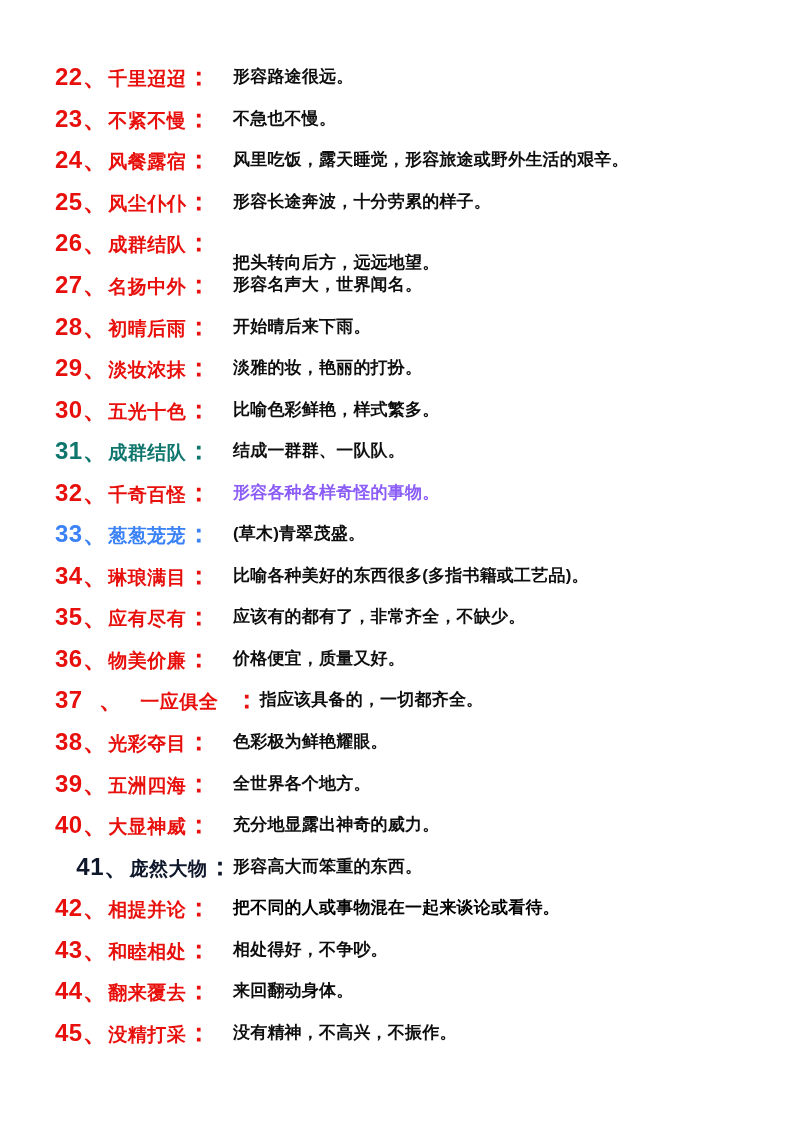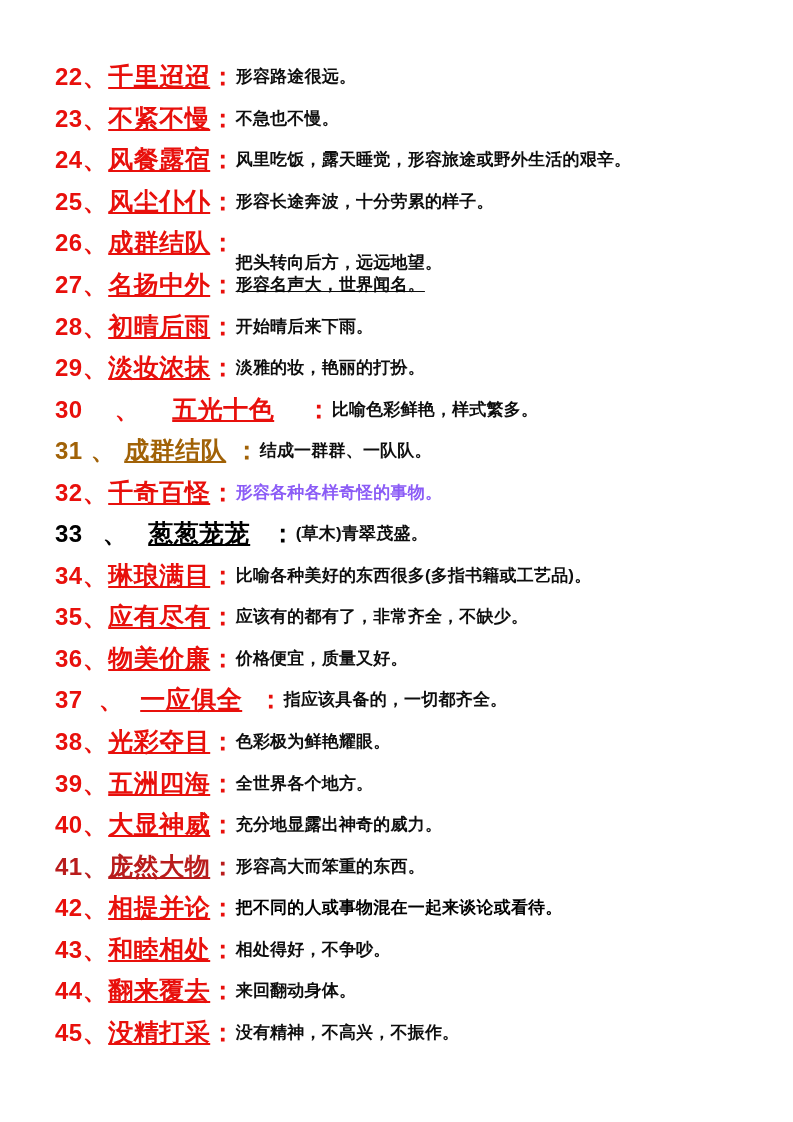--- a/index.html
+++ b/index.html
@@ -36,22 +36,21 @@
     letter-spacing: 0.5px;
   }
   .num {
     font-size: 24px;
     font-weight: 700;
   }
   .sep {
     font-size: 25px;
   }
   .idiom {
-    font-size: 25px;
-    text-decoration: underline;
+    font-size: 19px;
   }
   .colon {
     font-size: 25px;
   }
   .def {
     font-size: 17px;
     font-weight: 600;
     letter-spacing: 0.2px;
   }
 </style>
@@ -110,21 +109,21 @@
     <span class="def" style="color: rgb(14, 14, 14); margin-top: 39px;">把头转向后方，远远地望。</span>
   </div>
 
   <div class="row">
     <span class="head" style="color: rgb(232, 16, 12);">
       <span class="num">27</span>
       <span class="sep">、</span>
       <span class="idiom">名扬中外</span>
       <span class="colon">：</span>
     </span>
-    <span class="def" style="color: rgb(14, 14, 14); text-decoration: underline;">形容名声大，世界闻名。</span>
+    <span class="def" style="color: rgb(14, 14, 14);">形容名声大，世界闻名。</span>
   </div>
 
   <div class="row">
     <span class="head" style="color: rgb(232, 16, 12);">
       <span class="num">28</span>
       <span class="sep">、</span>
       <span class="idiom">初晴后雨</span>
       <span class="colon">：</span>
     </span>
     <span class="def" style="color: rgb(14, 14, 14);">开始晴后来下雨。</span>
@@ -134,51 +133,51 @@
     <span class="head" style="color: rgb(232, 16, 12);">
       <span class="num">29</span>
       <span class="sep">、</span>
       <span class="idiom">淡妆浓抹</span>
       <span class="colon">：</span>
     </span>
     <span class="def" style="color: rgb(14, 14, 14);">淡雅的妆，艳丽的打扮。</span>
   </div>
 
   <div class="row">
-    <span class="head" style="color: rgb(232, 16, 12); gap: 32px;">
+    <span class="head" style="color: rgb(232, 16, 12);">
       <span class="num">30</span>
       <span class="sep">、</span>
       <span class="idiom">五光十色</span>
       <span class="colon">：</span>
     </span>
     <span class="def" style="color: rgb(14, 14, 14);">比喻色彩鲜艳，样式繁多。</span>
   </div>
 
   <div class="row">
-    <span class="head" style="color: #a16207; gap: 8px;">
+    <span class="head" style="color: #0f766e;">
       <span class="num">31</span>
       <span class="sep">、</span>
       <span class="idiom">成群结队</span>
       <span class="colon">：</span>
     </span>
     <span class="def" style="color: rgb(14, 14, 14);">结成一群群、一队队。</span>
   </div>
 
   <div class="row">
     <span class="head" style="color: rgb(232, 16, 12);">
       <span class="num">32</span>
       <span class="sep">、</span>
       <span class="idiom">千奇百怪</span>
       <span class="colon">：</span>
     </span>
     <span class="def" style="color: #8b5cf6;">形容各种各样奇怪的事物。</span>
   </div>
 
   <div class="row">
-    <span class="head" style="color: #000000; gap: 20px;">
+    <span class="head" style="color: #3b82f6;">
       <span class="num">33</span>
       <span class="sep">、</span>
       <span class="idiom">葱葱茏茏</span>
       <span class="colon">：</span>
     </span>
     <span class="def" style="color: rgb(14, 14, 14);">(草木)青翠茂盛。</span>
   </div>
 
   <div class="row">
     <span class="head" style="color: rgb(232, 16, 12);">
@@ -244,21 +243,21 @@
     <span class="head" style="color: rgb(232, 16, 12);">
       <span class="num">40</span>
       <span class="sep">、</span>
       <span class="idiom">大显神威</span>
       <span class="colon">：</span>
     </span>
     <span class="def" style="color: rgb(14, 14, 14);">充分地显露出神奇的威力。</span>
   </div>
 
   <div class="row">
-    <span class="head" style="color: #b91c1c;">
+    <span class="head" style="color: #0f172a; justify-content: flex-end;">
       <span class="num">41</span>
       <span class="sep">、</span>
       <span class="idiom">庞然大物</span>
       <span class="colon">：</span>
     </span>
     <span class="def" style="color: rgb(14, 14, 14);">形容高大而笨重的东西。</span>
   </div>
 
   <div class="row">
     <span class="head" style="color: rgb(232, 16, 12);">

